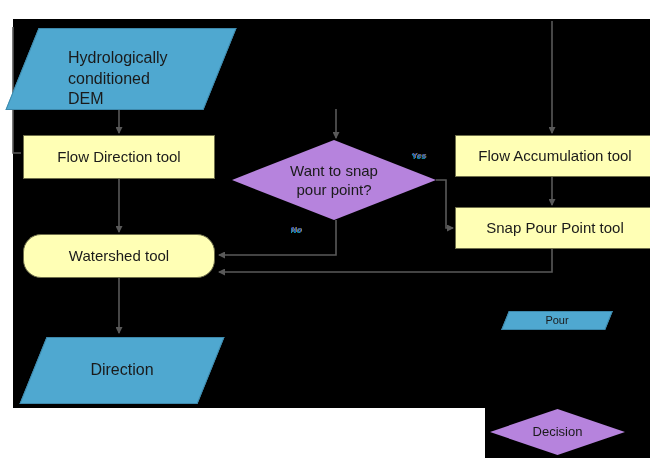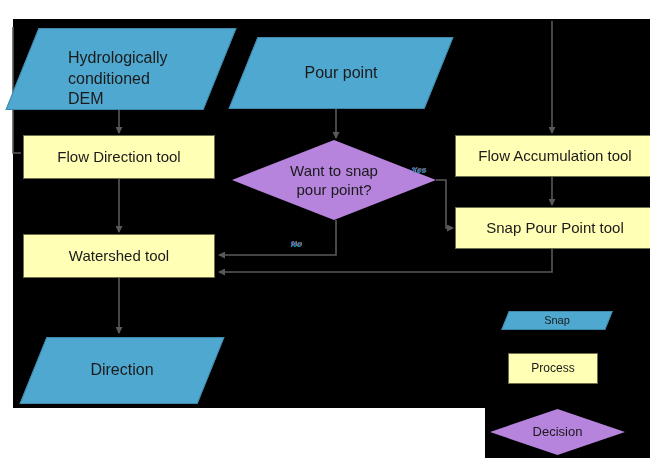--- a/index.html
+++ b/index.html
@@ -101,40 +101,39 @@
   }
 
   
   #node-dem        { left: 22px;  top: 28px;  width: 198px; height: 82px; font-size: 16px; }
   #node-dem .label { padding-left: 46px; text-align: left; margin-top: 20px; }
 
   #node-pour       { left: 243px; top: 37px;  width: 196px; height: 72px; font-size: 16px; }
   #node-pour .label{ width: 100%; text-align: center; }
 
   #node-flowdir    { left: 23px;  top: 135px; width: 192px; height: 44px; font-size: 15px; }
-  #node-watershedtool { left: 23px; top: 234px; width: 192px; height: 44px; font-size: 15px; }
+  #node-watershedtool { left: 23px; top: 234px; width: 192px; height: 44px; font-size: 15px; border-radius: 18px; }
 
   #node-flowaccum  { left: 455px; top: 135px; width: 200px; height: 42px; font-size: 15px; }
   #node-snap       { left: 455px; top: 207px; width: 200px; height: 42px; font-size: 15px; }
 
   #node-decision   { left: 232px; top: 140px; width: 204px; height: 80px; font-size: 15px; }
 
   #node-watershed  { left: 33px;  top: 337px; width: 178px; height: 67px; font-size: 16px; }
   #node-watershed .label { width: 100%; text-align: center; }
 
   
   .edge-label {
     position: absolute;
     font-size: 8px;
     font-weight: bold;
     letter-spacing: 0.2px;
     color: #2b46c8;
     text-shadow: 0.5px 0 0 #d8b400, -0.5px 0.5px 0 #11a3b8;
     z-index: 5;
-    margin-top: 14px;
   }
   #label-yes { left: 412px; top: 151px; }
   #label-no  { left: 291px; top: 225px; }
 
   
   #legend-data  { left: 505px; top: 311px; width: 104px; height: 19px; font-size: 11px; }
   #legend-data .label { width: 100%; text-align: center; }
 
   #legend-proc  { left: 508px; top: 353px; width: 90px;  height: 31px; font-size: 12px; }
 
@@ -178,24 +177,20 @@
     </g>
   </svg>
 
   <div id="node-dem" class="node data-shape">
     <span class="skew"></span>
     <span class="label">Hydrologically
 conditioned
 DEM</span>
   </div>
 
-  <div id="node-pour" class="node data-shape">
-    <span class="skew"></span>
-    <span class="label">Pour point</span>
-  </div>
 
   <div id="node-flowdir" class="node proc">
     <span class="label">Flow Direction tool</span>
   </div>
 
   <div id="node-flowaccum" class="node proc">
     <span class="label">Flow Accumulation tool</span>
   </div>
 
   <div id="node-snap" class="node proc">
@@ -215,25 +210,22 @@
   <div id="node-watershed" class="node data-shape">
     <span class="skew"></span>
     <span class="label">Direction</span>
   </div>
 
   <span id="label-yes" class="edge-label">Yes</span>
   <span id="label-no" class="edge-label">No</span>
 
   <div id="legend-data" class="node data-shape">
     <span class="skew"></span>
-    <span class="label">Snap</span>
-  </div>
-
-  <div id="legend-proc" class="node proc">
-    <span class="label">Process</span>
-  </div>
+    <span class="label">Pour</span>
+  </div>
+
 
   <div id="legend-dec" class="node dec">
     <span class="rhomb"></span>
     <span class="label">Decision</span>
   </div>
 
 </div>
 
 </body></html>

